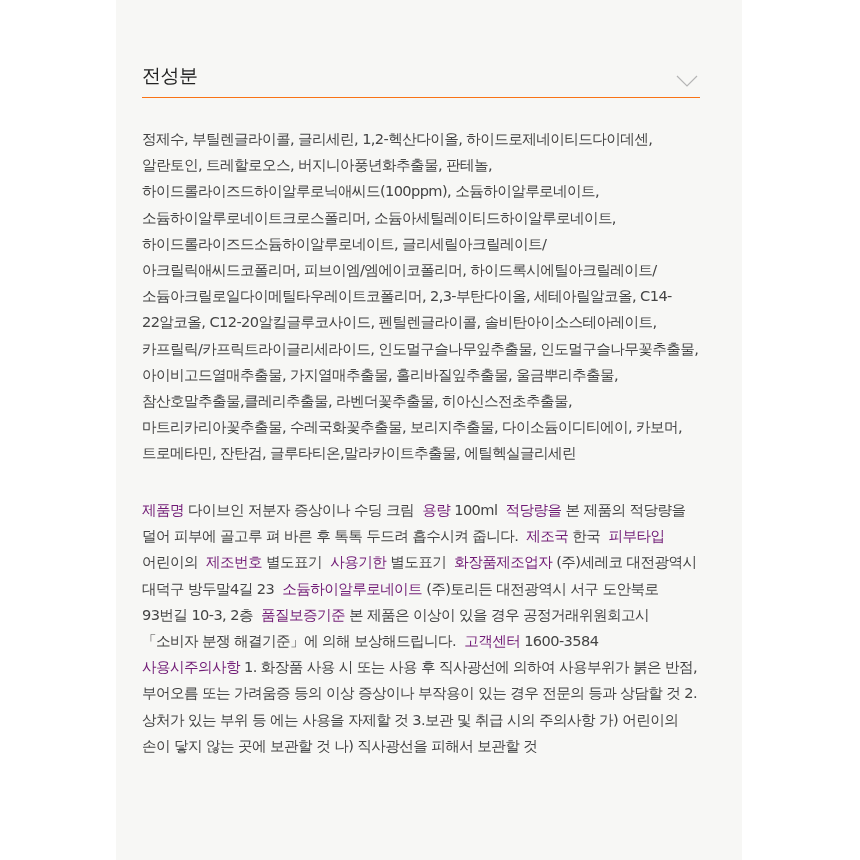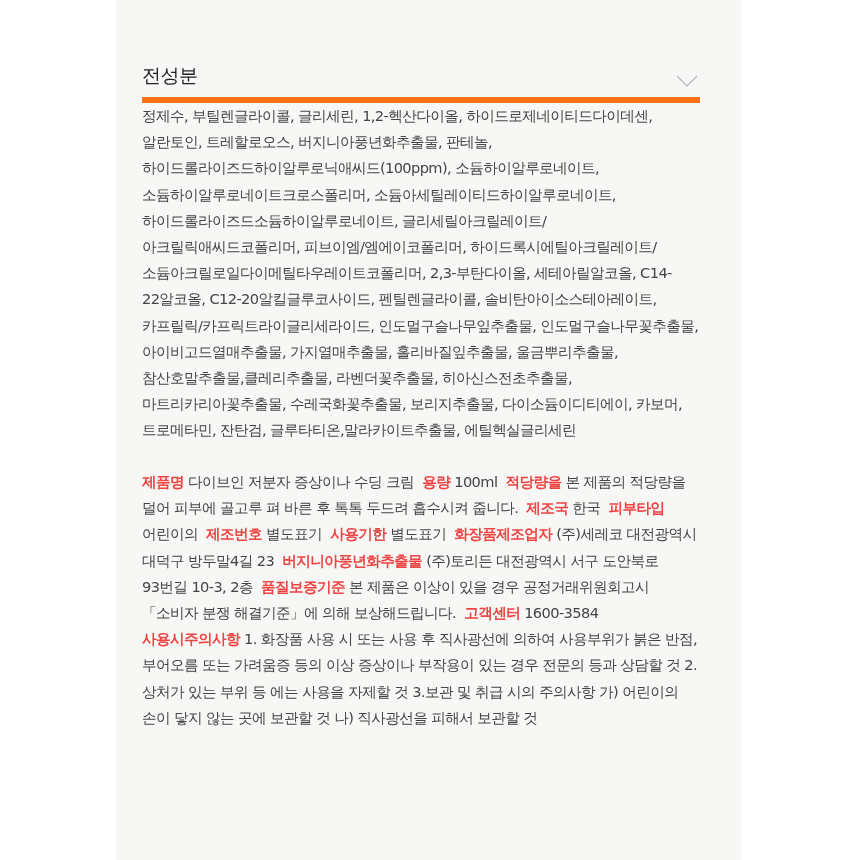--- a/index.html
+++ b/index.html
@@ -19,53 +19,53 @@
       background: #f7f7f5;
     }
     .section {
       position: absolute;
       left: 26px;
       width: 558px;
     }
     .section-header {
       position: relative;
       height: 40px;
-      border-bottom: 6px solid #f97316;
+      border-bottom: 1px solid #f97316;
     }
     .section-title {
       position: absolute;
       left: 0;
       bottom: 8px;
       font-family: "DejaVu Sans", sans-serif;
       font-size: 19px;
       font-weight: normal;
       color: #222222;
       letter-spacing: -0.5px;
       margin: 0;
     }
     .chevron {
       position: absolute;
       right: 2px;
       bottom: 10px;
       width: 22px;
       height: 12px;
     }
     .section-body {
-      margin-top: 0;
+      margin-top: 28px;
       font-family: "DejaVu Sans", sans-serif;
       font-size: 14.6px;
       line-height: 26.2px;
       color: #444444;
       letter-spacing: -0.6px;
       word-break: keep-all;
       text-align: left;
     }
     .label {
-      font-weight: bold;
-      color: #ef4444;
+      font-weight: normal;
+      color: #701a75;
     }
     #sec-ingredients { top: 57px; }
     #sec-info { top: 469px; }
   </style>
 </head>
 <body>
 
 <div class="panel">
 
   <section class="section" id="sec-ingredients">
@@ -89,21 +89,21 @@
       <span class="label">제조국</span>
       <span>한국</span>&nbsp;
       <span class="label">피부타입</span>
       <span>어린이의</span>&nbsp;
       <span class="label">제조번호</span>
       <span>별도표기</span>&nbsp;
       <span class="label">사용기한</span>
       <span>별도표기</span>&nbsp;
       <span class="label">화장품제조업자</span>
       <span>(주)세레코 대전광역시 대덕구 방두말4길 23</span>&nbsp;
-      <span class="label">버지니아풍년화추출물</span>
+      <span class="label">소듐하이알루로네이트</span>
       <span>(주)토리든 대전광역시 서구 도안북로 93번길 10-3, 2층</span>&nbsp;
       <span class="label">품질보증기준</span>
       <span>본 제품은 이상이 있을 경우 공정거래위원회고시 「소비자 분쟁 해결기준」에 의해 보상해드립니다.</span>&nbsp;
       <span class="label">고객센터</span>
       <span>1600-3584</span>&nbsp;
       <span class="label">사용시주의사항</span>
       <span>1. 화장품 사용 시 또는 사용 후 직사광선에 의하여 사용부위가 붉은 반점, 부어오름 또는 가려움증 등의 이상 증상이나 부작용이 있는 경우 전문의 등과 상담할 것 2. 상처가 있는 부위 등 에는 사용을 자제할 것 3.보관 및 취급 시의 주의사항 가) 어린이의 손이 닿지 않는 곳에 보관할 것 나) 직사광선을 피해서 보관할 것</span>
     </div>
   </section>
 

